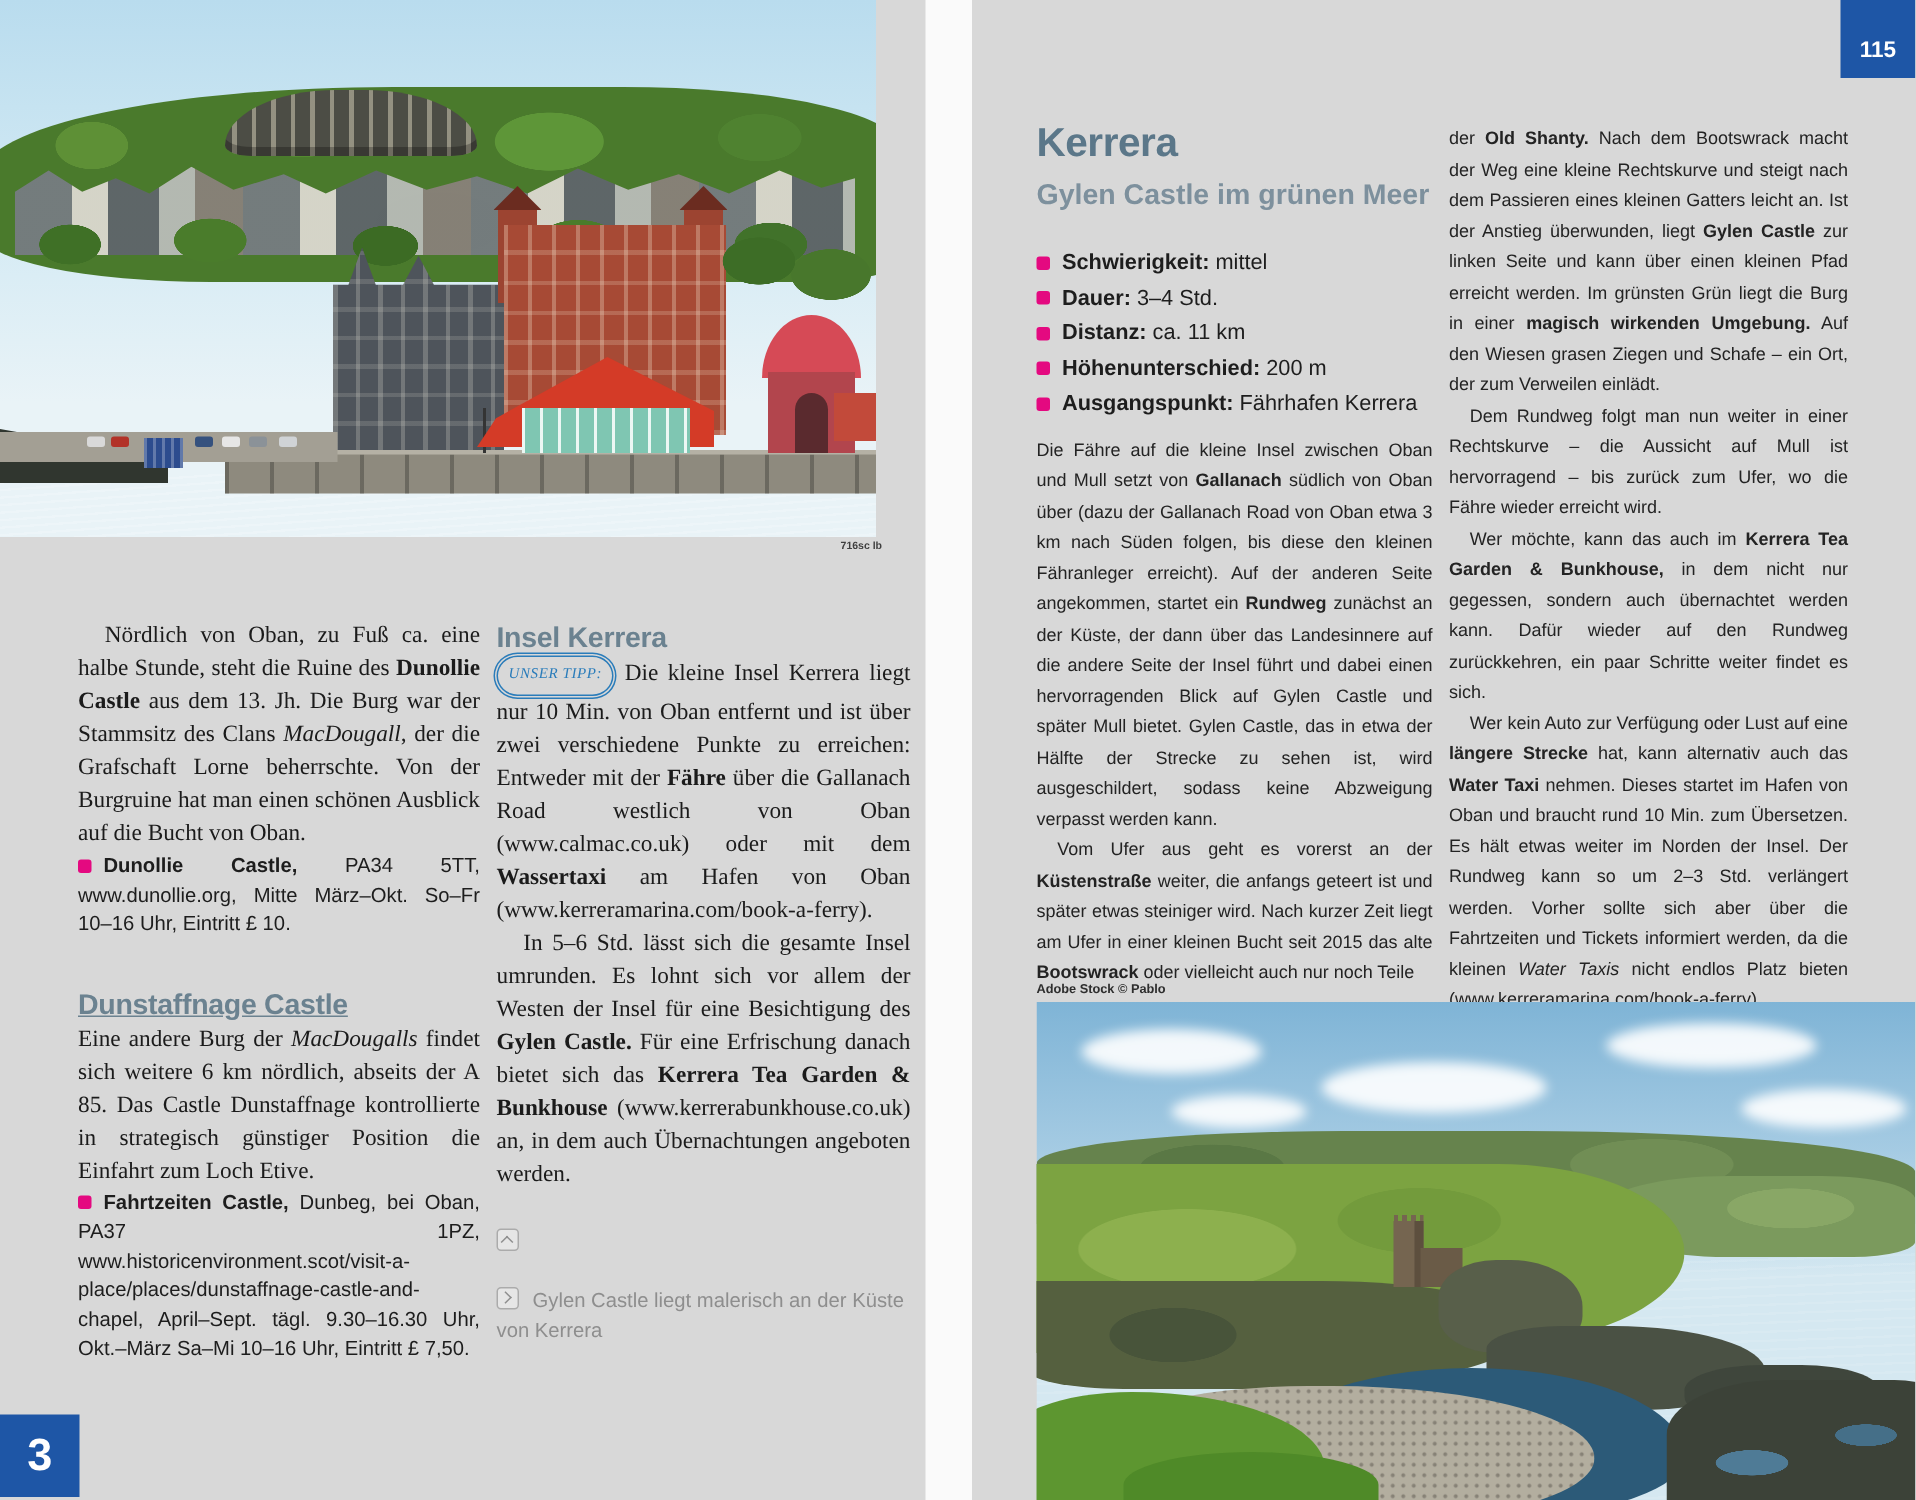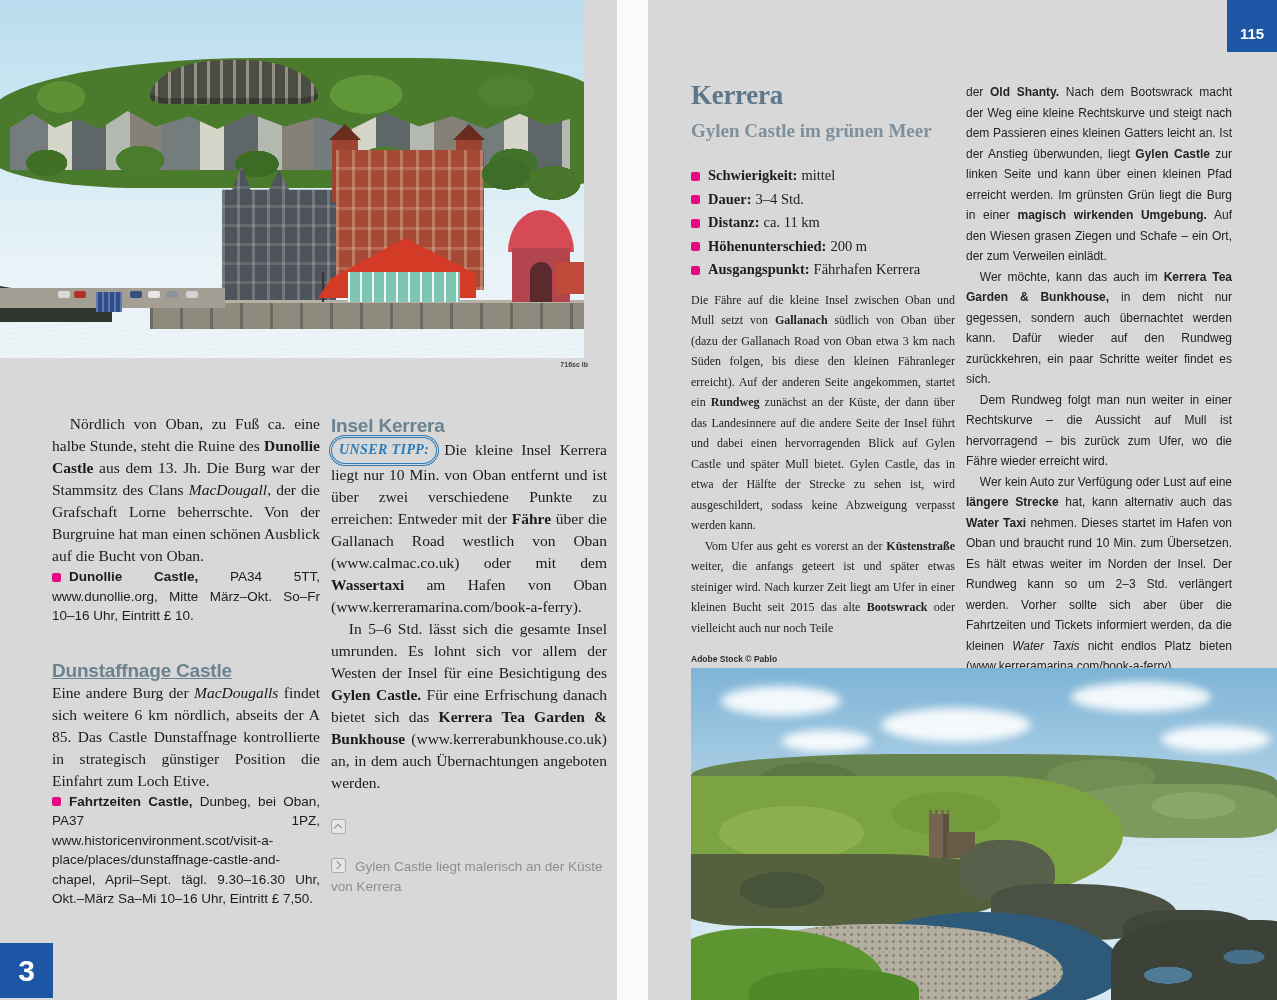--- a/index.html
+++ b/index.html
@@ -9,39 +9,39 @@
   .gutter{position:absolute;left:617px;top:0;width:31px;height:1000px;background:#fafafa;}
   
   .chapter-tab{position:absolute;left:0;top:943px;width:53px;height:55px;background:#1e56a6;
     color:#fff;font-weight:bold;font-size:30px;display:flex;align-items:center;justify-content:center;}
   .page-num-box{position:absolute;right:0;top:0;width:50px;height:52px;background:#1e56a6;
     color:#fff;font-weight:bold;font-size:15px;display:flex;align-items:flex-end;justify-content:center;
     padding-bottom:10px;box-sizing:border-box;}
   
   .lcol1{position:absolute;left:52px;top:413px;width:268px;}
   .lcol2{position:absolute;left:331px;top:415px;width:276px;}
-  .rcol1{position:absolute;left:691px;top:80px;width:264px;font-family:Liberation Serif, serif;}
+  .rcol1{position:absolute;left:691px;top:80px;width:264px;}
   .rcol2{position:absolute;left:966px;top:82px;width:266px;}
   p.serif{font-family:"Liberation Serif",serif;font-size:15.5px;line-height:22px;color:#1b1b1b;
     text-align:justify;margin:0;}
   p.sansbody{font-size:12px;line-height:20.5px;color:#232323;text-align:justify;margin:0;}
   .indent{text-indent:1.15em;}
   h1.title{margin:0 0 9px 0;font-size:27px;color:#5b7789;letter-spacing:-.3px;}
   h2.subtitle{margin:0 0 22px 0;font-size:19px;color:#7d909d;}
   h3.colhead{margin:0;font-size:19px;color:#6b8290;letter-spacing:-.2px;}
   
   ul.facts{list-style:none;margin:17px 0 8px 0;padding:0;}
   ul.facts li{font-size:14.5px;line-height:23.5px;color:#1d1d1d;}
   .fact-value{margin-left:4px;}
   .pb{display:inline-block;width:9px;height:9px;background:#e40980;border-radius:2px;
       margin-right:8px;vertical-align:-0.5px;}
   
   .info{font-size:13.5px;line-height:19.5px;color:#1d1d1d;margin:0;text-align:justify;}
   
-  .tip-badge{display:inline-block;font-style:italic;font-weight:bold;font-size:14px;
+  .tip-badge{display:inline-block;font-style:italic;font-weight:normal;font-size:10px;
     color:#2a7cba;border:1.6px solid #2a7cba;border-radius:14px/50%;outline:1.2px solid #2a7cba;
     outline-offset:1.5px;padding:1px 7px 2px 7px;letter-spacing:.4px;margin-right:7px;
     vertical-align:1px;white-space:nowrap;}
   
   .caption{font-size:13.5px;line-height:20px;color:#8e8e8e;margin:0;}
   .cap-icon{display:inline-block;width:13px;height:13px;border:1px solid #ababab;border-radius:3px;
     margin-right:9px;position:relative;vertical-align:-2px;background:#e6e6e6;}
   .cap-icon::before{content:"";position:absolute;width:5px;height:5px;
     border-top:1.6px solid #8e8e8e;border-right:1.6px solid #8e8e8e;}
   .cap-icon.up::before{left:3px;top:4.6px;transform:rotate(-45deg);}
@@ -237,22 +237,22 @@
         <li><span class="pb"></span><b>Ausgangspunkt:</b><span class="fact-value">Fährhafen Kerrera</span></li>
       </ul>
       <p class="sansbody"><span>Die Fähre auf die kleine Insel zwischen Oban und Mull setzt von </span><b>Gallanach</b><span> südlich von Oban über (dazu der Gallanach Road von Oban etwa 3 km nach Süden folgen, bis diese den kleinen Fähranleger erreicht). Auf der anderen Seite angekommen, startet ein </span><b>Rundweg</b><span> zunächst an der Küste, der dann über das Landesinnere auf die andere Seite der Insel führt und dabei einen hervorragenden Blick auf Gylen Castle und später Mull bietet. Gylen Castle, das in etwa der Hälfte der Strecke zu sehen ist, wird ausgeschildert, sodass keine Abzweigung verpasst werden kann.</span></p>
       <p class="sansbody indent"><span>Vom Ufer aus geht es vorerst an der </span><b>Küstenstraße</b><span> weiter, die anfangs geteert ist und später etwas steiniger wird. Nach kurzer Zeit liegt am Ufer in einer kleinen Bucht seit 2015 das alte </span><b>Bootswrack</b><span> oder vielleicht auch nur noch Teile</span></p>
     </div>
 
     <div class="credit-bottom">Adobe Stock © Pablo</div>
 
     <div class="rcol2">
       <p class="sansbody"><span>der </span><b>Old Shanty.</b><span> Nach dem Bootswrack macht der Weg eine kleine Rechtskurve und steigt nach dem Passieren eines kleinen Gatters leicht an. Ist der Anstieg überwunden, liegt </span><b>Gylen Castle</b><span> zur linken Seite und kann über einen kleinen Pfad erreicht werden. Im grünsten Grün liegt die Burg in einer </span><b>magisch wirkenden Umgebung.</b><span> Auf den Wiesen grasen Ziegen und Schafe – ein Ort, der zum Verweilen einlädt.</span></p>
+      <p class="sansbody indent"><span>Dem Rundweg folgt man nun weiter in einer Rechtskurve – die Aussicht auf Mull ist hervorragend – bis zurück zum Ufer, wo die Fähre wieder erreicht wird.</span></p>
       <p class="sansbody indent"><span>Wer möchte, kann das auch im </span><b>Kerrera Tea Garden &amp; Bunkhouse,</b><span> in dem nicht nur gegessen, sondern auch übernachtet werden kann. Dafür wieder auf den Rundweg zurückkehren, ein paar Schritte weiter findet es sich.</span></p>
-      <p class="sansbody indent"><span>Dem Rundweg folgt man nun weiter in einer Rechtskurve – die Aussicht auf Mull ist hervorragend – bis zurück zum Ufer, wo die Fähre wieder erreicht wird.</span></p>
       <p class="sansbody indent"><span>Wer kein Auto zur Verfügung oder Lust auf eine </span><b>längere Strecke</b><span> hat, kann alternativ auch das </span><b>Water Taxi</b><span> nehmen. Dieses startet im Hafen von Oban und braucht rund 10 Min. zum Übersetzen. Es hält etwas weiter im Norden der Insel. Der Rundweg kann so um 2–3 Std. verlängert werden. Vorher sollte sich aber über die Fahrtzeiten und Tickets informiert werden, da die kleinen </span><i>Water Taxis</i><span> nicht endlos Platz bieten (www.kerreramarina.com/book-a-ferry).</span></p>
     </div>
 
     <div class="photo-gylen">
       <div class="gy-sky"></div>
       <div class="gy-cloud" style="left:30px;top:18px;width:120px;height:30px;"></div>
       <div class="gy-cloud" style="left:190px;top:40px;width:150px;height:34px;"></div>
       <div class="gy-cloud" style="left:380px;top:14px;width:140px;height:30px;"></div>
       <div class="gy-cloud" style="left:470px;top:58px;width:110px;height:26px;"></div>
       <div class="gy-cloud" style="left:90px;top:62px;width:90px;height:22px;"></div>

